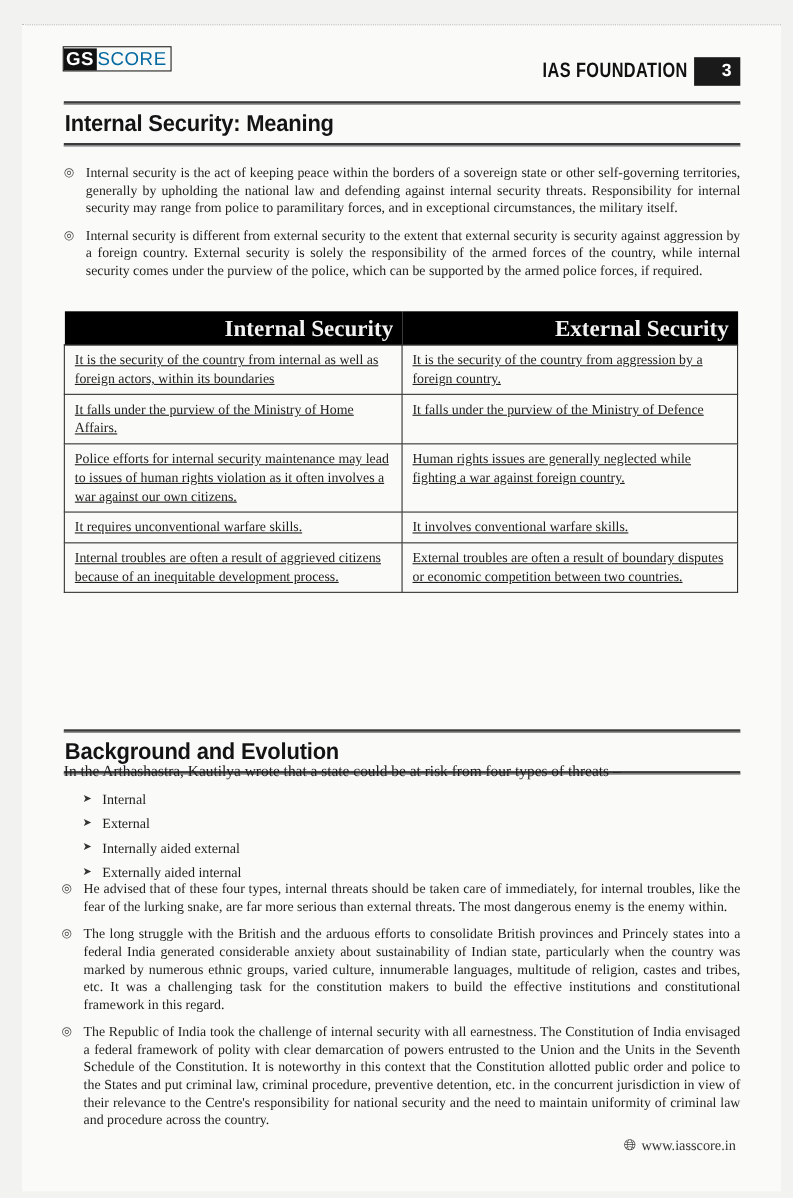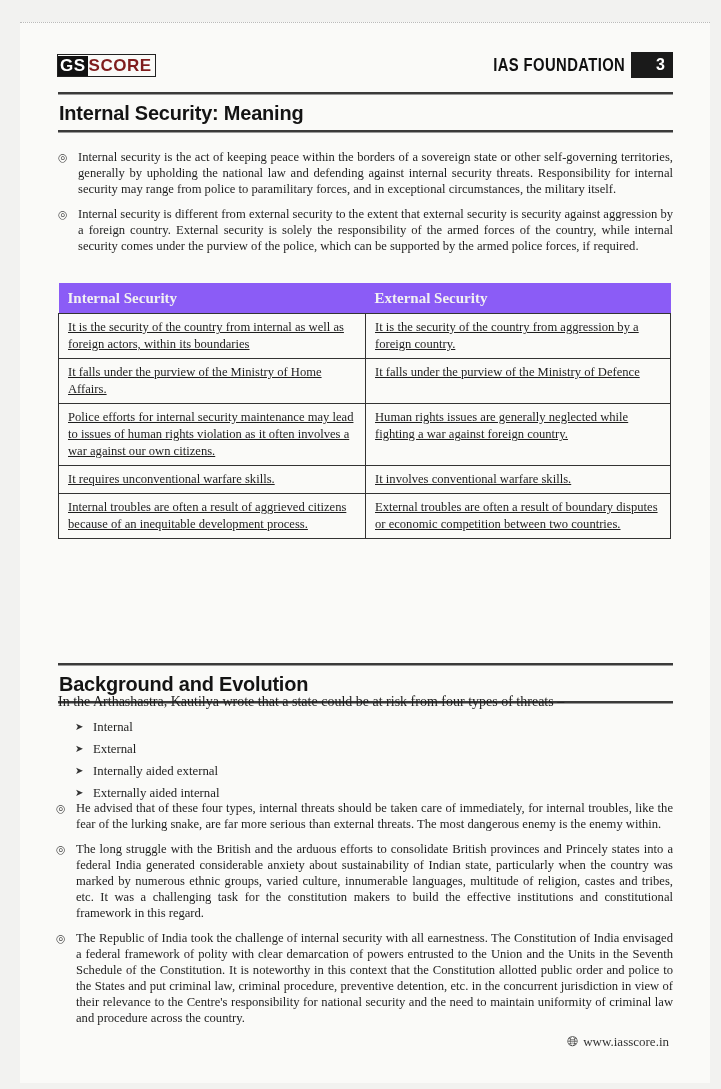--- a/index.html
+++ b/index.html
@@ -10,28 +10,28 @@
     color: #1e1e1e;
     position: relative;
   }
   .page {
     position: absolute; left: 20px; top: 22px; width: 690px; height: 1060px;
     background: #fafaf8;
     border-top: 1px dotted #bbb;
   }
   .header { position: absolute; left: 57px; top: 37px; right: 48px; height: 26px; }
   .logo {
-    position: absolute; left: 0; top: 17px;
+    position: absolute; left: 0; top: 5px;
     font-family: "Liberation Sans", "DejaVu Sans", sans-serif;
     font-size: 17px; font-weight: bold; letter-spacing: 0.5px;
     border: 1px solid #222; padding: 1px 3px 0 0; line-height: 20px;
     display: flex;
   }
   .logo .gs { background: #111; color: #fff; padding: 0 2px; margin-right: 1px; }
-  .logo .score { color: #7f1d1d; font-weight: bold; }
+  .logo .score { color: #0369a1; font-weight: normal; }
   .hdr-right { position: absolute; right: 0; top: 15px; display: flex; align-items: center; }
   .hdr-title {
     font-family: "Liberation Sans", "DejaVu Sans", sans-serif;
     font-size: 19px; font-weight: bold; transform: scaleX(0.78); transform-origin: right center;
     letter-spacing: 0.5px; margin-right: 6px; color: #111;
   }
   .page-num {
     background: #1a1a1a; color: #fff; width: 42px; height: 26px;
     font-family: "Liberation Sans", sans-serif; font-weight: bold; font-size: 16px;
     display: flex; align-items: center; justify-content: flex-end; padding-right: 8px; box-sizing: border-box;
@@ -47,22 +47,22 @@
   .bullet-item { position: relative; }
   .bullet-item .bullet {
     position: absolute; left: -20px; top: 0; font-size: 11px; color: #444;
   }
   .bullet-item + .bullet-item { margin-top: 9px; }
   table.cmp {
     position: absolute; left: 58px; top: 283px; width: 613px;
     border-collapse: collapse; font-size: 12.6px; line-height: 17px;
   }
   table.cmp th {
-    background: #8b5cf6; color: #f2f2f2; text-align: left; font-weight: bold;
-    font-size: 15px; padding: 4px 8px 4px 9px; height: 22px;
+    background: #000000; color: #f2f2f2; text-align: right; font-weight: bold;
+    font-size: 21px; padding: 4px 8px 4px 9px; height: 22px;
   }
   table.cmp td {
     border: 1px solid #333; vertical-align: top; padding: 5px 8px 5px 9px; text-decoration: underline;
   }
   table.cmp td:first-child { width: 289px; }
   .intro { position: absolute; left: 58px; right: 60px; top: 694px; font-size: 14px; }
   .arrow-list { position: absolute; left: 93px; top: 716px; font-size: 12.8px; line-height: 22px; }
   .arrow-list .arrow { position: absolute; left: -18px; font-size: 10px; color: #333; }
   .arrow-list div { position: relative; }
   .footer {

